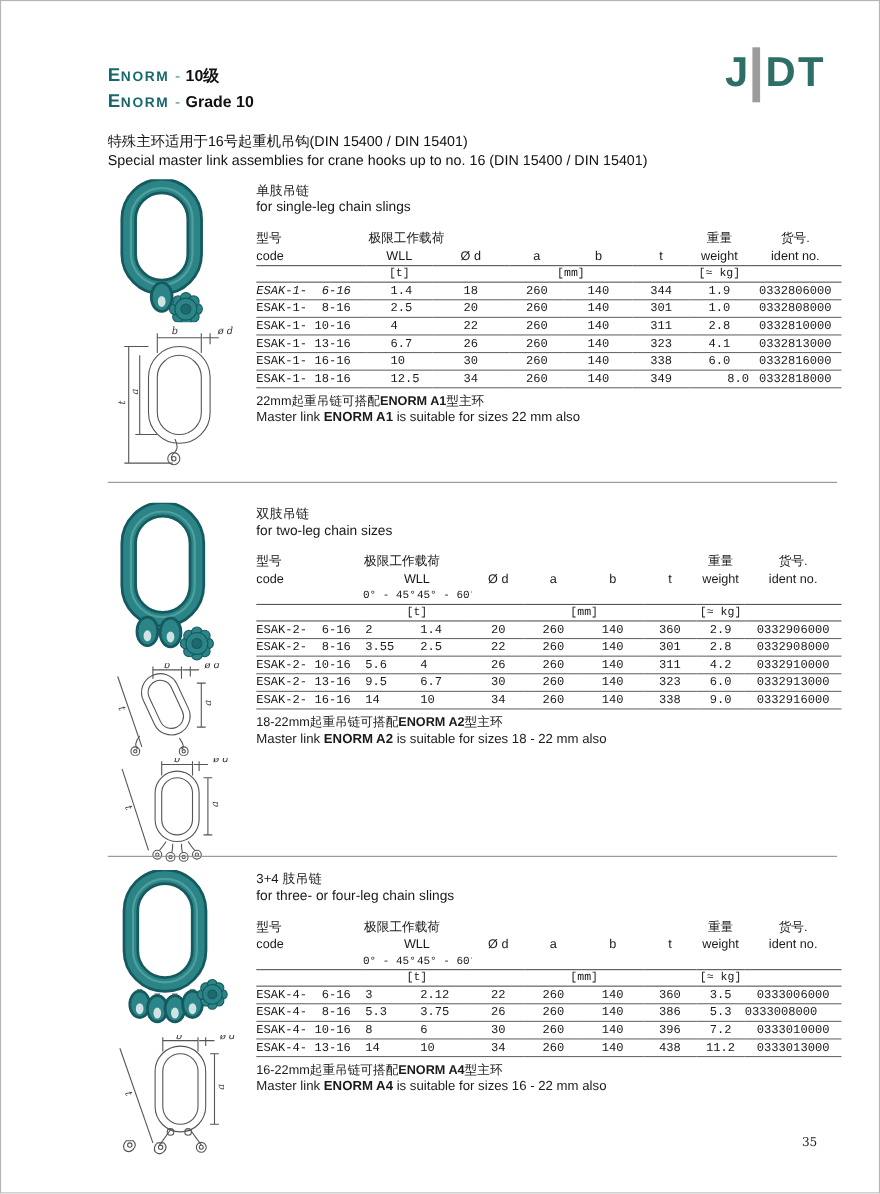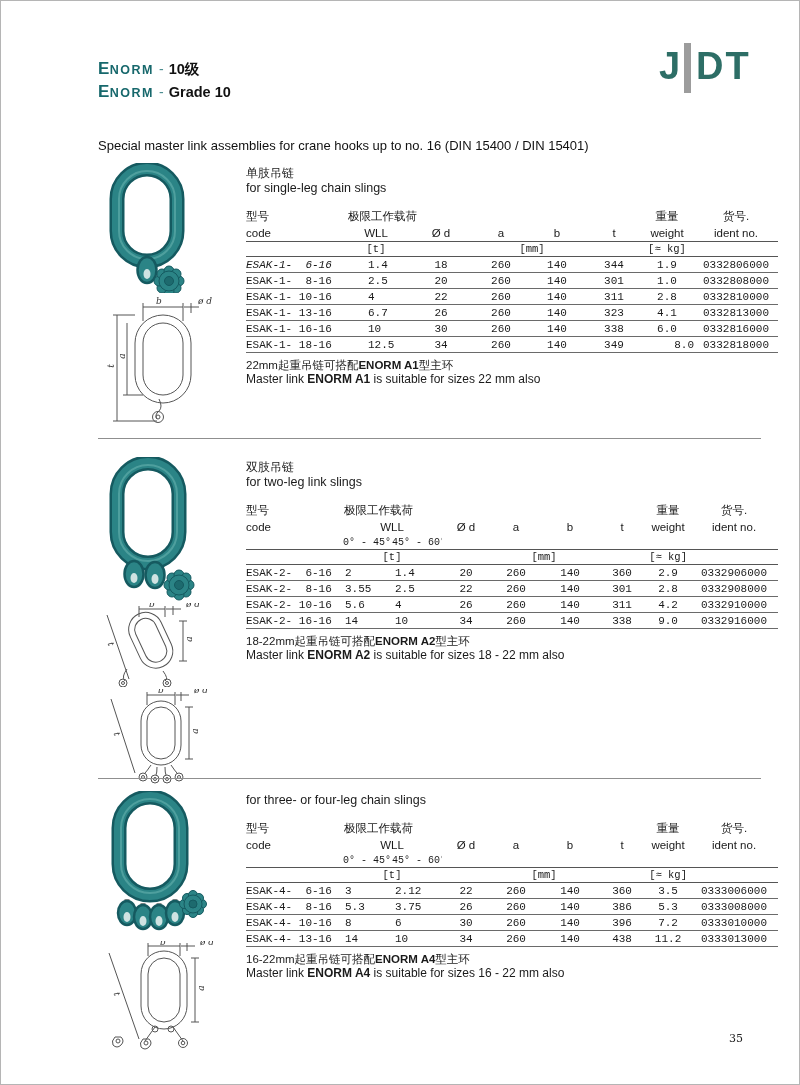--- a/index.html
+++ b/index.html
@@ -17,21 +17,21 @@
   #brandLine1{top:58px;} #brandLine2{top:81px;}
   .subtitle{position:absolute;left:97px;font-size:13px;color:#111;}
   #subtitleZh{top:119px;}
   #subtitleEn{top:137px;}
   
   .logo{position:absolute;left:658px;top:42px;width:105px;height:52px;}
   .logo .bar{position:absolute;left:25px;top:0px;width:7px;height:50px;background:#9c9c9c;}
   .logo .l-j{position:absolute;left:0px;top:2px;font-size:38px;font-weight:bold;color:#2d6e66;font-family:"Liberation Sans",sans-serif;}
   .logo .l-dt{position:absolute;left:37px;top:2px;font-size:38px;font-weight:bold;color:#2d6e66;letter-spacing:2px;font-family:"Liberation Sans",sans-serif;}
   
-  .section-content{position:absolute;left:245px;width:532px;}
+  .section-content{position:absolute;left:232px;width:532px;}
   #sec1{top:165px;} #sec2{top:459px;} #sec3{top:791px;}
   .sec-title-zh{font-size:12px;line-height:14px;}
   .sec-title-en{font-size:12.5px;line-height:16px;margin-bottom:11px;}
   .divider{position:absolute;left:97px;width:663px;height:1px;background:#8f8f8f;}
   #divider1{top:437px;} #divider2{top:777px;}
   
   table.spec{border-collapse:collapse;table-layout:fixed;width:532px;}
   table.spec td{padding:0;overflow:hidden;white-space:pre;vertical-align:middle;}
   tr.h-zh td{font-size:11.5px;height:18px;}
   tr.h-en td{font-size:11.5px;height:16px;}
@@ -66,20 +66,21 @@
     <span class="brand-initial">E</span><span class="brand-rest">NORM</span><span class="brand-dash">-</span><span class="brand-suffix">10级</span>
   </div>
   <div class="brand-line" id="brandLine2">
     <span class="brand-initial">E</span><span class="brand-rest">NORM</span><span class="brand-dash">-</span><span class="brand-suffix">Grade 10</span>
   </div>
   <div class="logo">
     <span class="l-j">J</span>
     <span class="bar"></span>
     <span class="l-dt">DT</span>
   </div>
+  <div class="subtitle" id="subtitleZh">特殊主环适用于16号起重机吊钩(DIN 15400 / DIN 15401)</div>
   <div class="subtitle" id="subtitleEn">Special master link assemblies for crane hooks up to no. 16 (DIN 15400 / DIN 15401)</div>
 
   <svg id="photo1" class="fig" width="115" height="130" viewBox="0 0 115 130">
     <rect x="26" y="6" width="60" height="92" rx="30" fill="none" stroke="#155a60" stroke-width="15"></rect>
     <rect x="26" y="6" width="60" height="92" rx="30" fill="none" stroke="#2b8486" stroke-width="10"></rect>
     <rect x="28" y="8" width="56" height="88" rx="28" fill="none" stroke="#58a6a4" stroke-width="2" opacity="0.8"></rect>
     <g transform="translate(56,107)">
       <rect x="-2.5" y="-14" width="5" height="9" fill="#8a8a8a"></rect>
       <ellipse rx="9.5" ry="13" fill="#2b8486" stroke="#155a60" stroke-width="2.5"></ellipse>
       <ellipse cx="0" cy="4" rx="3.5" ry="5" fill="#cfe3e2"></ellipse>
@@ -384,21 +385,21 @@
     <div class="note">
       <div class="note-zh"><span>22mm起重吊链可搭配</span><b>ENORM A1</b><span>型主环</span></div>
       <div class="note-en"><span>Master link </span><b>ENORM A1</b><span> is suitable for sizes 22 mm also</span></div>
     </div>
   </div>
 
   <div class="divider" id="divider1"></div>
 
   <div class="section-content" id="sec2">
     <div class="sec-title-zh">双肢吊链</div>
-    <div class="sec-title-en">for two-leg link slings</div>
+    <div class="sec-title-en">for two-leg chain sizes</div>
     <table class="spec">
         <colgroup>
           <col style="width: 96px;">
           <col style="width: 50px;">
           <col style="width: 50px;">
           <col style="width: 48px;">
           <col style="width: 52px;">
           <col style="width: 56px;">
           <col style="width: 48px;">
           <col style="width: 44px;">
@@ -464,20 +465,31 @@
             <td style="text-align: left; padding-left: 3px;">5.6</td>
             <td style="text-align: left; padding-left: 3px;">4</td>
             <td style="text-align: center;">26</td>
             <td style="text-align: center;">260</td>
             <td style="text-align: center;">140</td>
             <td style="text-align: center;">311</td>
             <td style="text-align: center;">4.2</td>
             <td style="text-align: center;">0332910000</td>
           </tr>
           <tr class="data">
+            <td style="text-align: left;">ESAK-2- 13-16</td>
+            <td style="text-align: left; padding-left: 3px;">9.5</td>
+            <td style="text-align: left; padding-left: 3px;">6.7</td>
+            <td style="text-align: center;">30</td>
+            <td style="text-align: center;">260</td>
+            <td style="text-align: center;">140</td>
+            <td style="text-align: center;">323</td>
+            <td style="text-align: center;">6.0</td>
+            <td style="text-align: center;">0332913000</td>
+          </tr>
+          <tr class="data">
             <td style="text-align: left;">ESAK-2- 16-16</td>
             <td style="text-align: left; padding-left: 3px;">14</td>
             <td style="text-align: left; padding-left: 3px;">10</td>
             <td style="text-align: center;">34</td>
             <td style="text-align: center;">260</td>
             <td style="text-align: center;">140</td>
             <td style="text-align: center;">338</td>
             <td style="text-align: center;">9.0</td>
             <td style="text-align: center;">0332916000</td>
           </tr>
@@ -485,20 +497,21 @@
       </table>
     <div class="note">
       <div class="note-zh"><span>18-22mm起重吊链可搭配</span><b>ENORM A2</b><span>型主环</span></div>
       <div class="note-en"><span>Master link </span><b>ENORM A2</b><span> is suitable for sizes 18 - 22 mm also</span></div>
     </div>
   </div>
 
   <div class="divider" id="divider2"></div>
 
   <div class="section-content" id="sec3">
+    <div class="sec-title-zh">3+4 肢吊链</div>
     <div class="sec-title-en">for three- or four-leg chain slings</div>
     <table class="spec">
         <colgroup>
           <col style="width: 96px;">
           <col style="width: 50px;">
           <col style="width: 50px;">
           <col style="width: 48px;">
           <col style="width: 52px;">
           <col style="width: 56px;">
           <col style="width: 48px;">
@@ -551,21 +564,21 @@
           </tr>
           <tr class="data">
             <td style="text-align: left;">ESAK-4-  8-16</td>
             <td style="text-align: left; padding-left: 3px;">5.3</td>
             <td style="text-align: left; padding-left: 3px;">3.75</td>
             <td style="text-align: center;">26</td>
             <td style="text-align: center;">260</td>
             <td style="text-align: center;">140</td>
             <td style="text-align: center;">386</td>
             <td style="text-align: center;">5.3</td>
-            <td style="text-align: center; margin-top: 48px;">0333008000</td>
+            <td style=" margin-top: 48px;">0333008000</td>
           </tr>
           <tr class="data">
             <td style="text-align: left;">ESAK-4- 10-16</td>
             <td style="text-align: left; padding-left: 3px;">8</td>
             <td style="text-align: left; padding-left: 3px;">6</td>
             <td style="text-align: center;">30</td>
             <td style="text-align: center;">260</td>
             <td style="text-align: center;">140</td>
             <td style="text-align: center;">396</td>
             <td style="text-align: center;">7.2</td>

